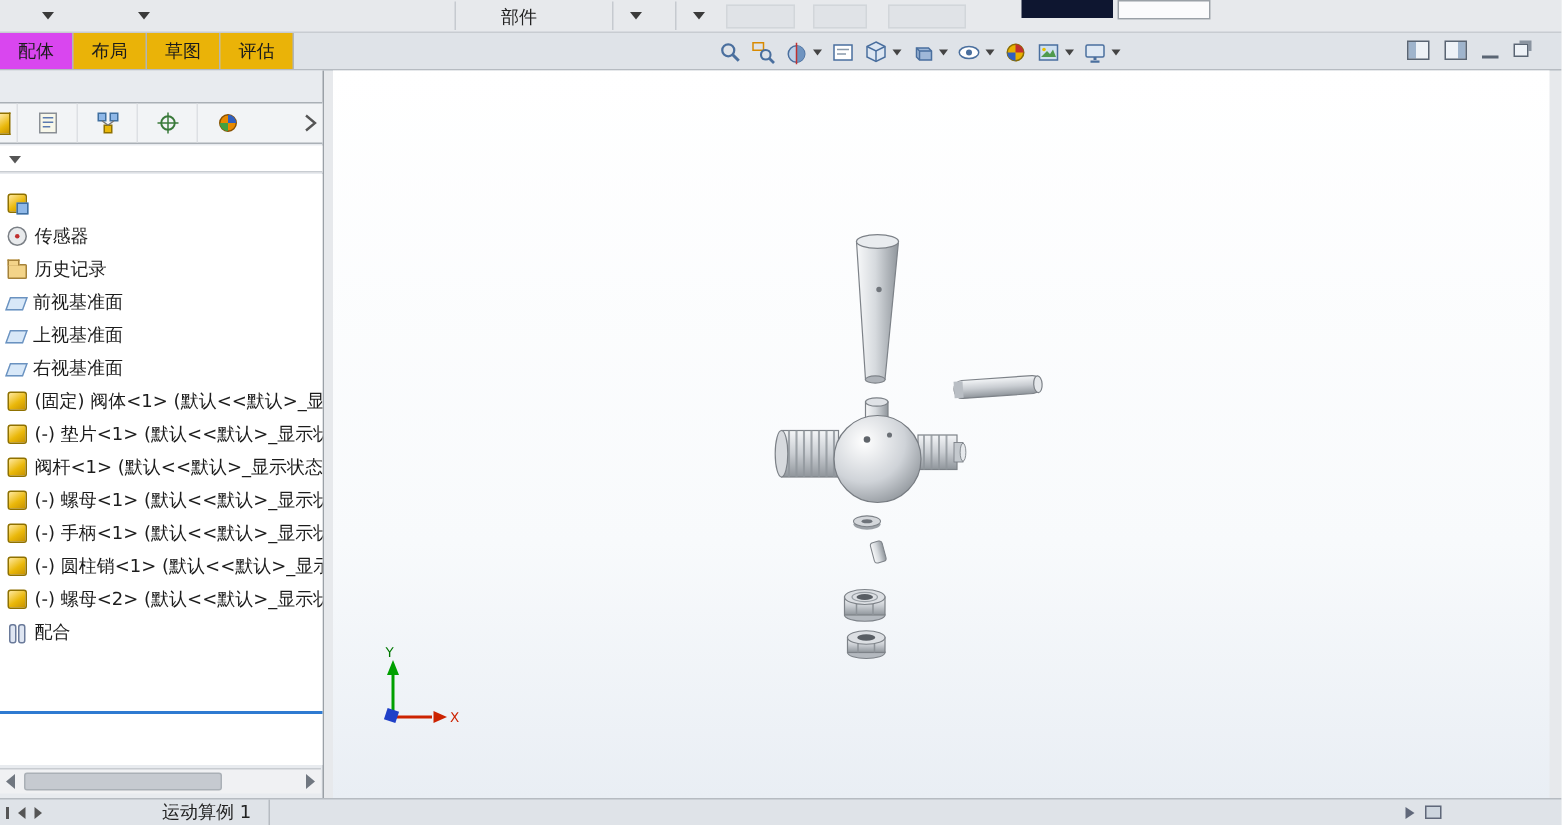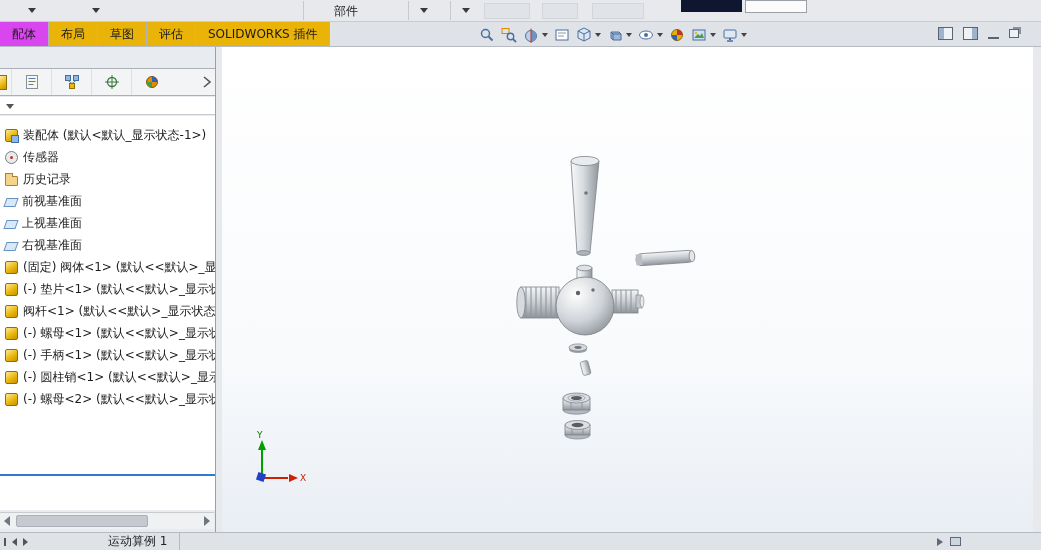--- a/index.html
+++ b/index.html
@@ -103,21 +103,20 @@
     <span class="rdark"></span>
     <span class="routline"></span>
   </div>
 
   <div class="tabrow">
     <div class="tabs">
       <div class="tab active">配体</div>
       <div class="tab">布局</div>
       <div class="tab">草图</div>
       <div class="tab">评估</div>
-      <div class="tab">SOLIDWORKS 插件</div>
     </div>
 
     <div class="hud">
       <span class="hicon">
         <svg width="16" height="16">
             <circle cx="6.5" cy="6.5" r="4" fill="none" stroke="#4a6f9e" stroke-width="1.5"></circle>
             <line x1="9.5" y1="9.5" x2="13.5" y2="13.5" stroke="#4a6f9e" stroke-width="2"></line>
           </svg>
       </span>
       <span class="hicon">
@@ -237,21 +236,20 @@
         </svg>
     </div>
 
     <div class="filterbar">
       <span class="rcaret" style="left:6px; top:7px; border-top-color:#555;"></span>
     </div>
 
     <div class="tree">
       <div class="trow">
         <span class="ti asm"></span>
-        <span class="tlabel">装配体 (默认&lt;默认_显示状态-1&gt;)</span>
       </div>
       <div class="trow">
         <span class="ti sensor"></span>
         <span class="tlabel">传感器</span>
       </div>
       <div class="trow">
         <span class="ti hist"></span>
         <span class="tlabel">历史记录</span>
       </div>
       <div class="trow">
@@ -286,20 +284,24 @@
         <span class="ti part"></span>
         <span class="tlabel">(-) 手柄&lt;1&gt; (默认&lt;&lt;默认&gt;_显示状...</span>
       </div>
       <div class="trow">
         <span class="ti part"></span>
         <span class="tlabel">(-) 圆柱销&lt;1&gt; (默认&lt;&lt;默认&gt;_显示...</span>
       </div>
       <div class="trow">
         <span class="ti part"></span>
         <span class="tlabel">(-) 螺母&lt;2&gt; (默认&lt;&lt;默认&gt;_显示状...</span>
+      </div>
+      <div class="trow">
+        <span class="ti mate"></span>
+        <span class="tlabel">配合</span>
       </div>
     </div>
 
     <div class="sel-underline"></div>
 
     <div class="hscroll">
       <span class="hs-arrow l"></span>
       <span class="hs-thumb"></span>
       <span class="hs-arrow r"></span>
     </div>

